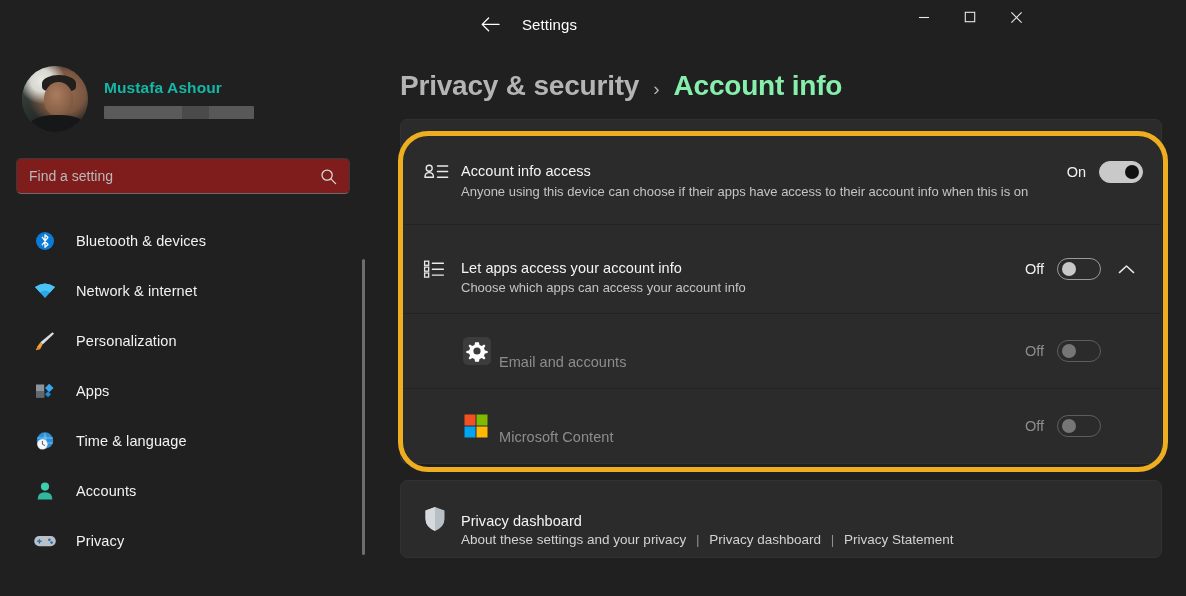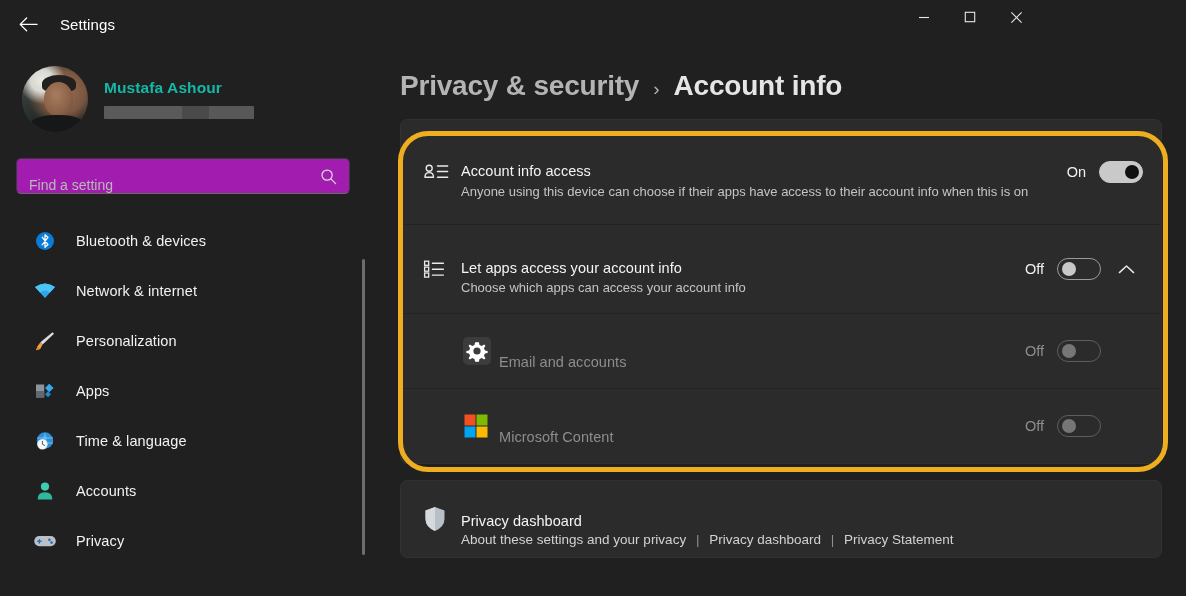--- a/index.html
+++ b/index.html
@@ -7,21 +7,21 @@
     width: 1186px; height: 596px;
     background: #202020;
     font-family: "Liberation Sans", sans-serif;
     color: #ffffff;
     overflow: hidden;
   }
 
   
   .titlebar {
     position: absolute; top: 0; left: 0; width: 1039px; height: 48px;
-    display: flex; align-items: center;
+    display: flex; align-items: center; justify-content: center;
   }
   .back-btn {
     width: 40px; height: 34px; margin-left: 8px;
     display: flex; align-items: center; justify-content: center;
     border-radius: 5px;
   }
   .back-btn svg { display: block; }
   .app-title {
     margin-left: 12px; font-size: 15px; color: #ffffff; letter-spacing: .1px;
   }
@@ -71,23 +71,23 @@
   .account-text { margin-left: 16px; }
   .account-name { font-size: 15.5px; font-weight: bold; color: #14b8a6; letter-spacing: .1px; }
   .account-email-redacted {
     margin-top: 9px; width: 150px; height: 13px;
     background: linear-gradient(90deg,#5a5a5a 0%,#5a5a5a 52%,#4a4a4a 52%,#4a4a4a 70%,#585858 70%,#585858 100%);
     border-radius: 1px;
   }
 
   .searchwrap { padding: 26px 18px 0 16px; }
   .searchbox {
-    position: relative; height: 36px; background: #a21caf;
+    position: relative; height: 36px; background: #7f1d1d;
     border: 1px solid #3a3a3a; border-bottom: 1px solid #6a6a6a;
-    border-radius: 5px; display: flex; align-items: flex-end;
+    border-radius: 5px; display: flex; align-items: center;
   }
   .searchbox input {
     flex: 1; background: transparent; border: 0; outline: 0;
     color: #e6e6e6; font-size: 14px; font-family: "Liberation Sans", sans-serif;
     padding: 0 34px 0 12px;
   }
   .searchbox input::placeholder { color: #b9b9b9; }
   .search-icon { position: absolute; right: 12px; top: 9px; }
 
   .navlist { margin-top: 22px; position: relative; }
@@ -112,21 +112,21 @@
 
   
   .content {
     position: absolute; left: 368px; top: 48px; width: 818px; height: 548px;
   }
   .breadcrumb {
     display: flex; align-items: baseline; padding: 22px 0 0 32px;
   }
   .bc-parent { font-size: 28px; font-weight: bold; color: #b4b4b4; letter-spacing: -.2px; }
   .bc-sep { font-size: 19px; color: #b4b4b4; margin: 0 14px; }
-  .bc-current { font-size: 28px; font-weight: bold; color: #e5e5e5; letter-spacing: -.2px; }
+  .bc-current { font-size: 28px; font-weight: bold; color: #86efac; letter-spacing: -.2px; }
 
   .cards { position: relative; padding: 0 24px 0 32px; margin-top: 17px; }
 
   .card {
     background: #2b2b2b; border-radius: 7px; overflow: hidden;
     border: 1px solid #313131;
   }
   .card + .card { margin-top: 16px; }
 
   .row { display: flex; align-items: center; min-height: 56px; padding: 0 18px 0 22px; }

